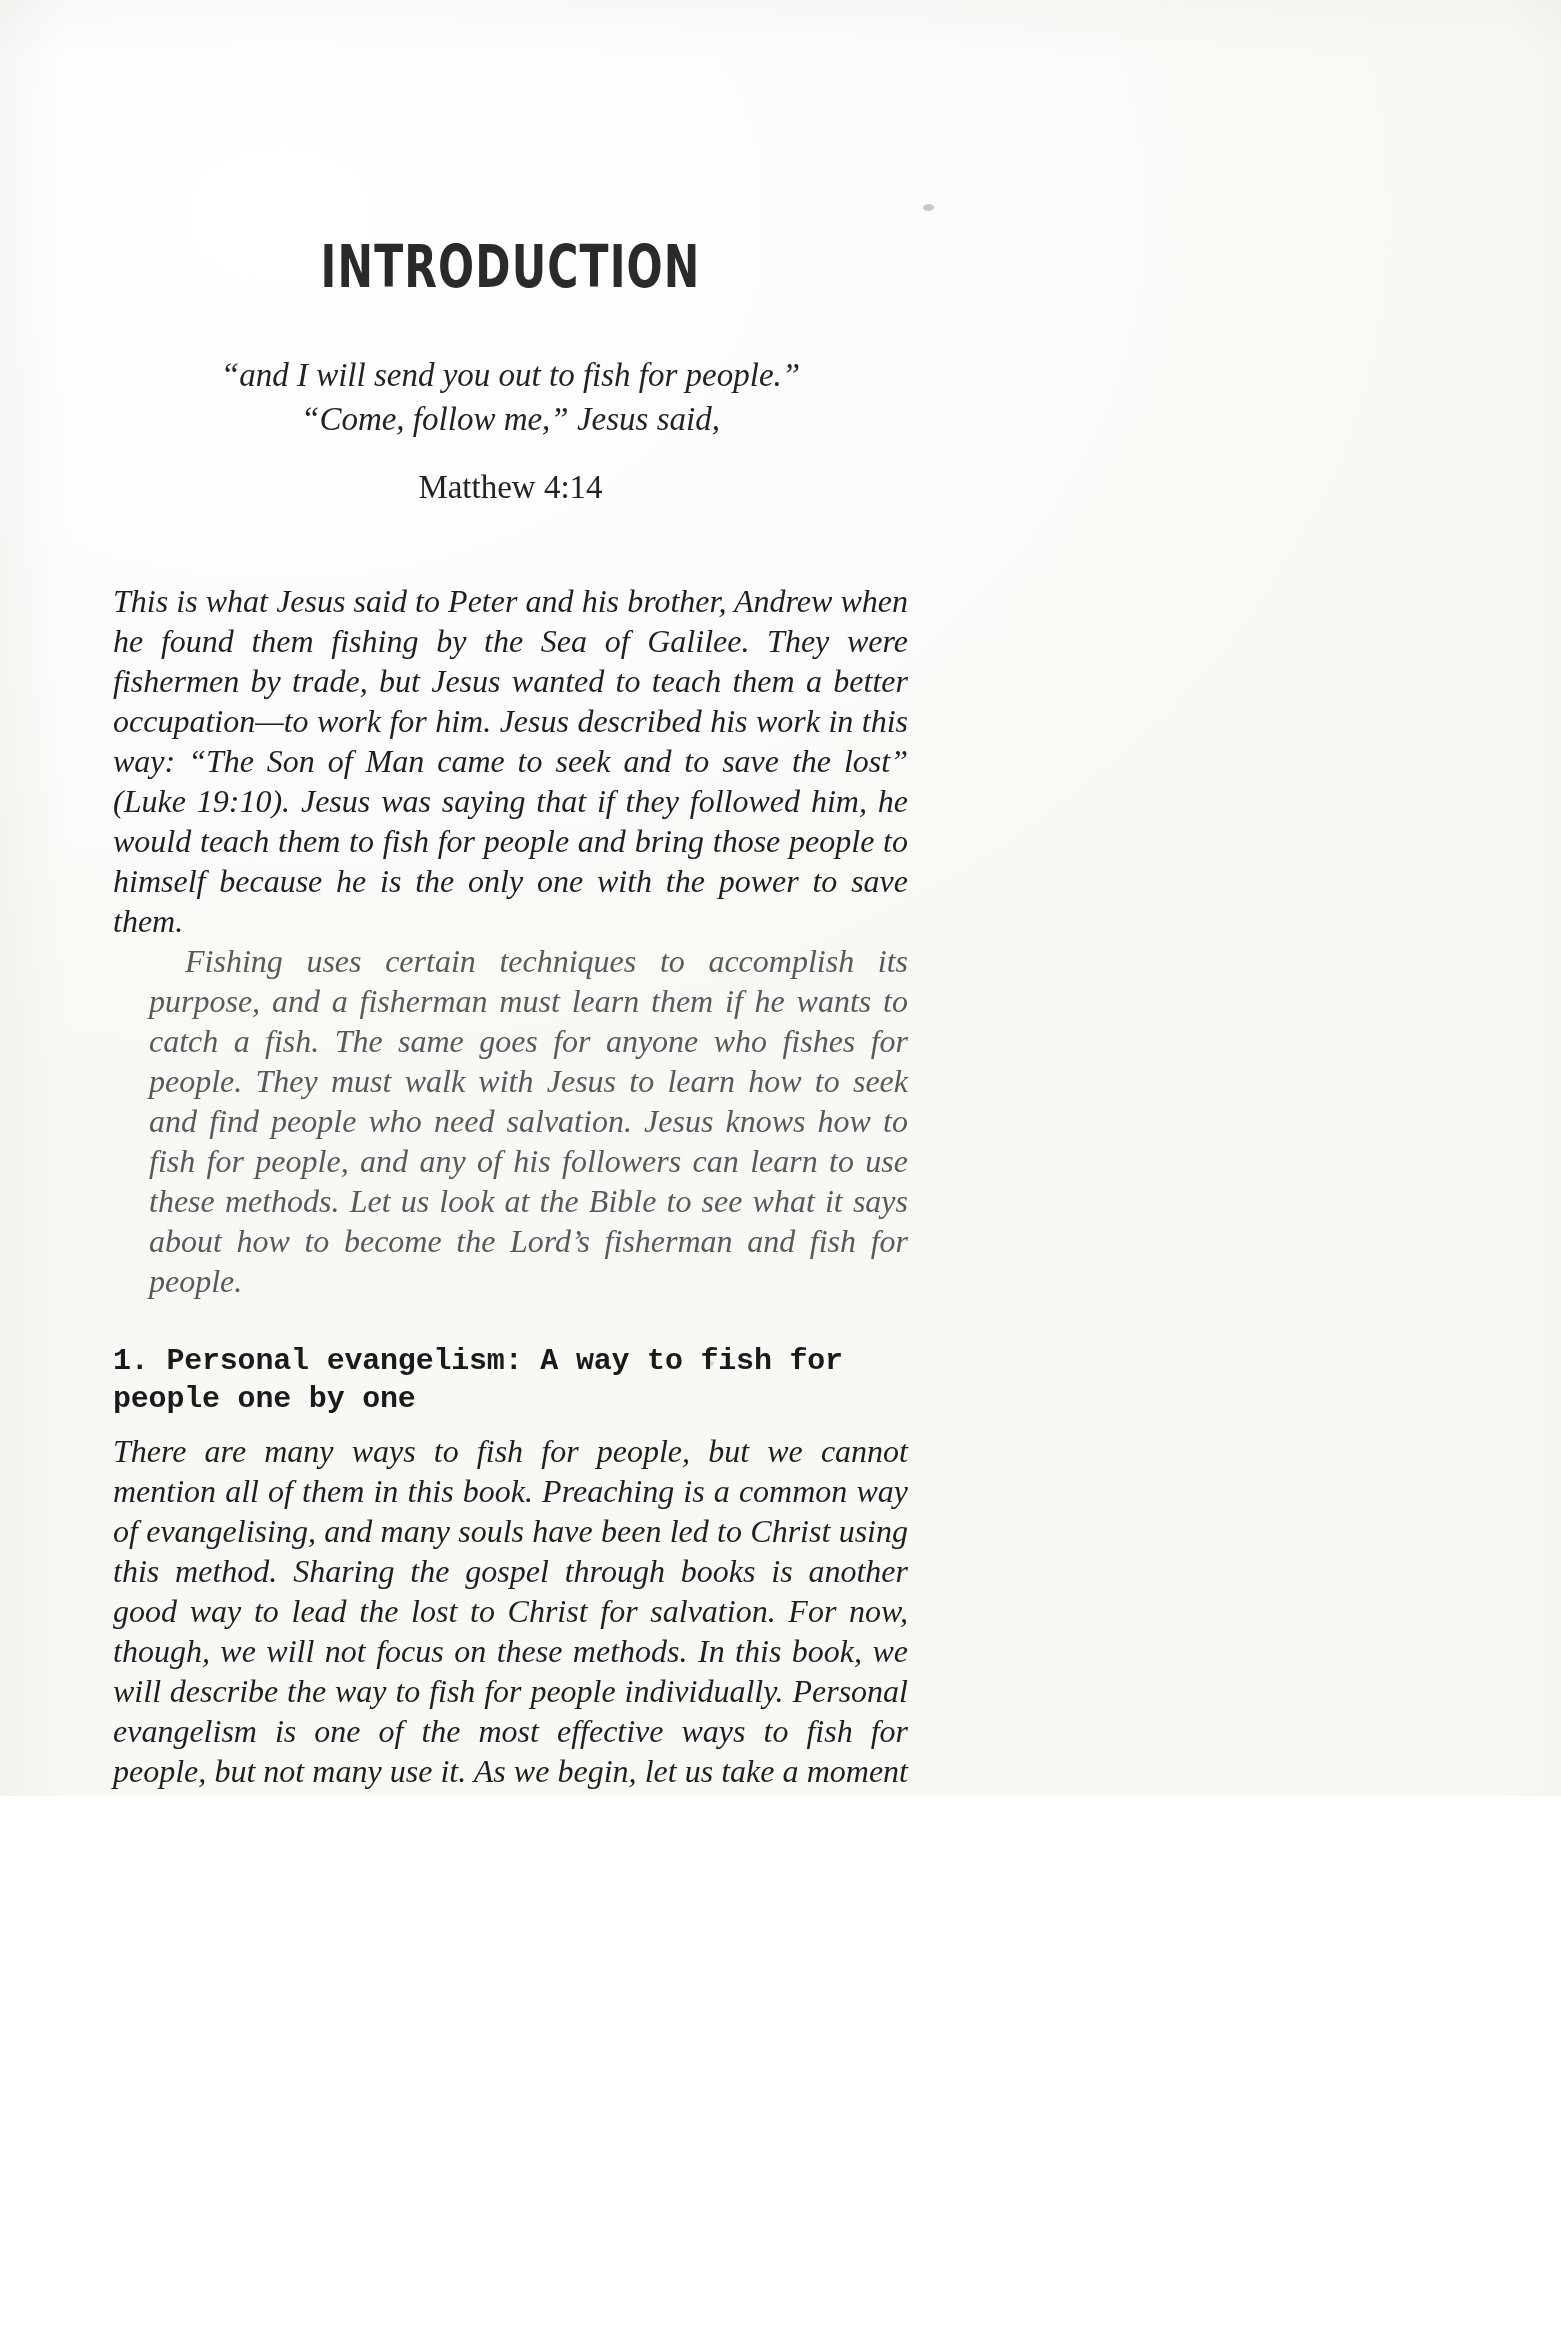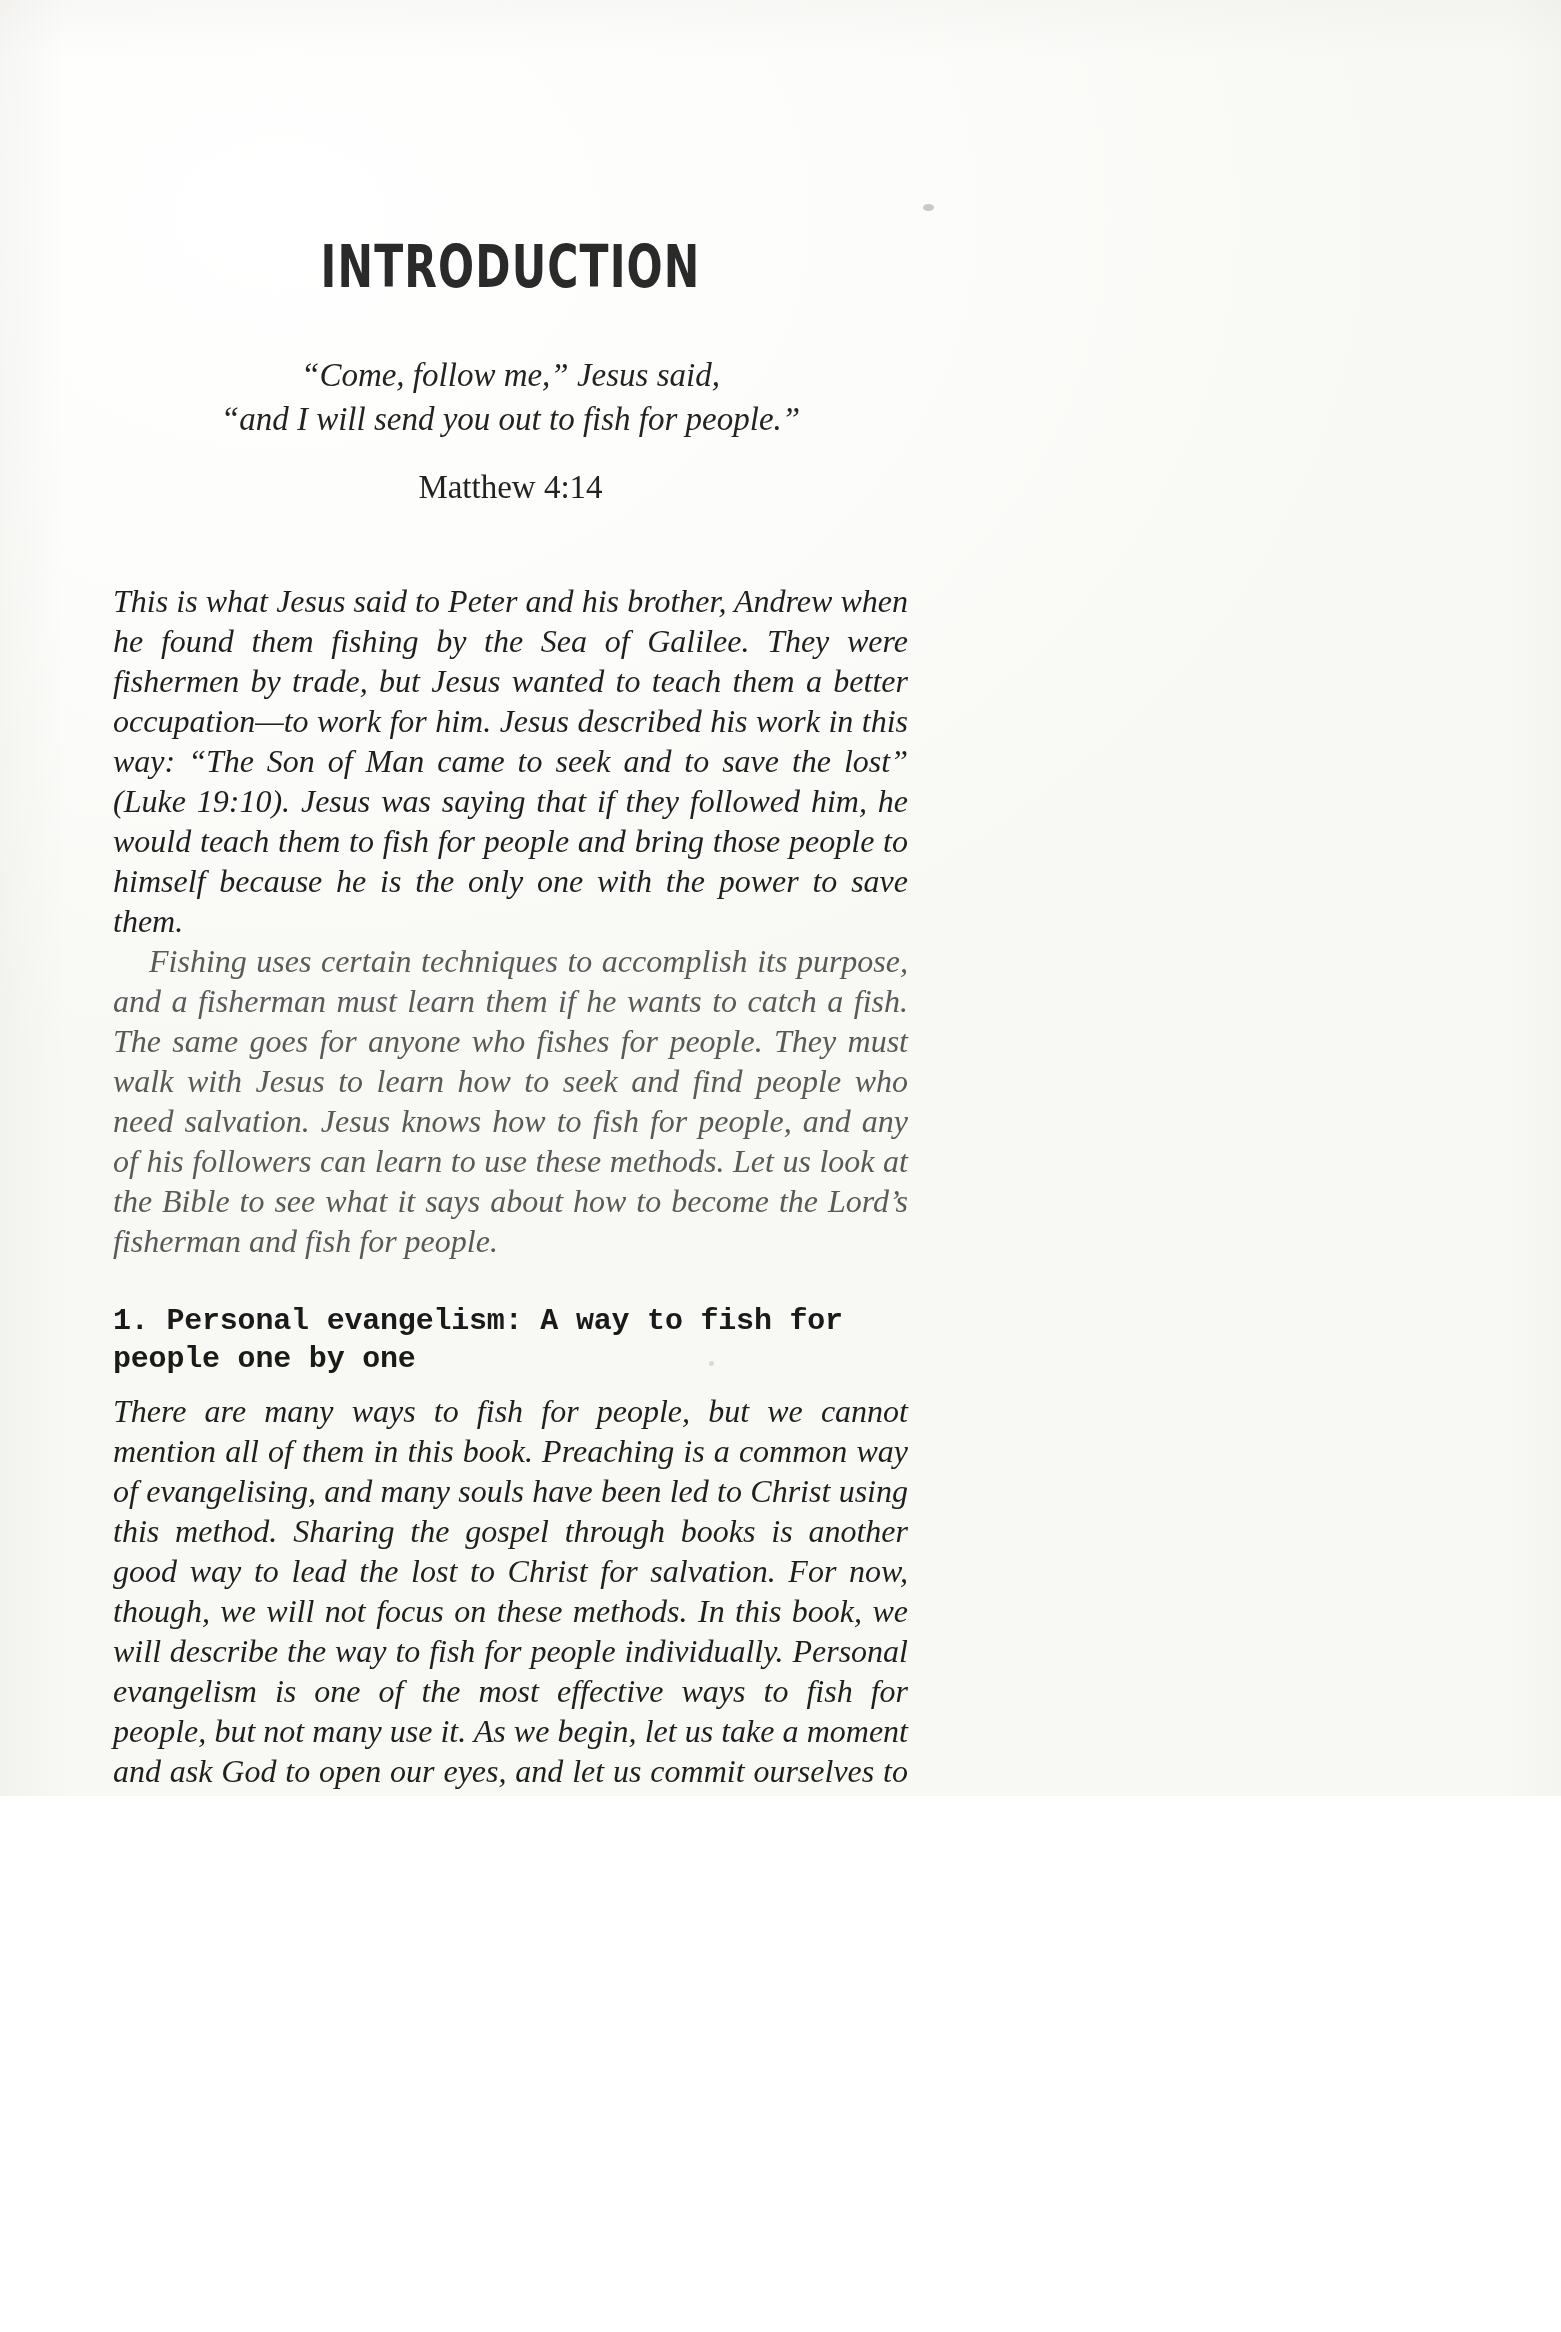--- a/index.html
+++ b/index.html
@@ -84,21 +84,21 @@
   p.body {
     margin: 0;
     text-align: justify;
     text-justify: inter-word;
     font-size: 32px;
     line-height: 40px;
     color: #1f1f1f;
     hyphens: none;
     font-style: italic;
   }
-  p.body.indented { text-indent: 36px; }
+  p.body.indented { text-indent: 36px; margin-left: 36px; }
 
   
   p.body.faded { color: #4e4e4e; opacity: 0.93; }
 
   
   h2.section-heading {
     margin: 0;
     padding-top: 42px;
     padding-bottom: 13.4px;
     text-align: left;
@@ -132,22 +132,22 @@
   <span class="speck s1"></span>
   <span class="speck s2"></span>
   <span class="speck s3"></span>
   <span class="speck s4"></span>
 
   <div class="content">
 
     <h1 class="page-title">INTRODUCTION</h1>
 
     <div class="epigraph">
+      <span class="line">“and I will send you out to fish for people.”</span>
       <span class="line">“Come, follow me,” Jesus said,</span>
-      <span class="line">“and I will send you out to fish for people.”</span>
     </div>
 
     <div class="attribution">Matthew 4:14</div>
 
     <div class="body-block">
 
       <p class="body">This is what Jesus said to Peter and his brother, Andrew when he found them fishing by the Sea of Galilee. They were fishermen by trade, but Jesus wanted to teach them a better occupation—to work for him. Jesus described his work in this way: “The Son of Man came to seek and to save the lost” (Luke 19:10). Jesus was saying that if they followed him, he would teach them to fish for people and bring those people to himself because he is the only one with the power to save them.</p>
 
       <p class="body indented faded">Fishing uses certain techniques to accomplish its purpose, and a fisherman must learn them if he wants to catch a fish. The same goes for anyone who fishes for people. They must walk with Jesus to learn how to seek and find people who need salvation. Jesus knows how to fish for people, and any of his followers can learn to use these methods. Let us look at the Bible to see what it says about how to become the Lord’s fisherman and fish for people.</p>
 

